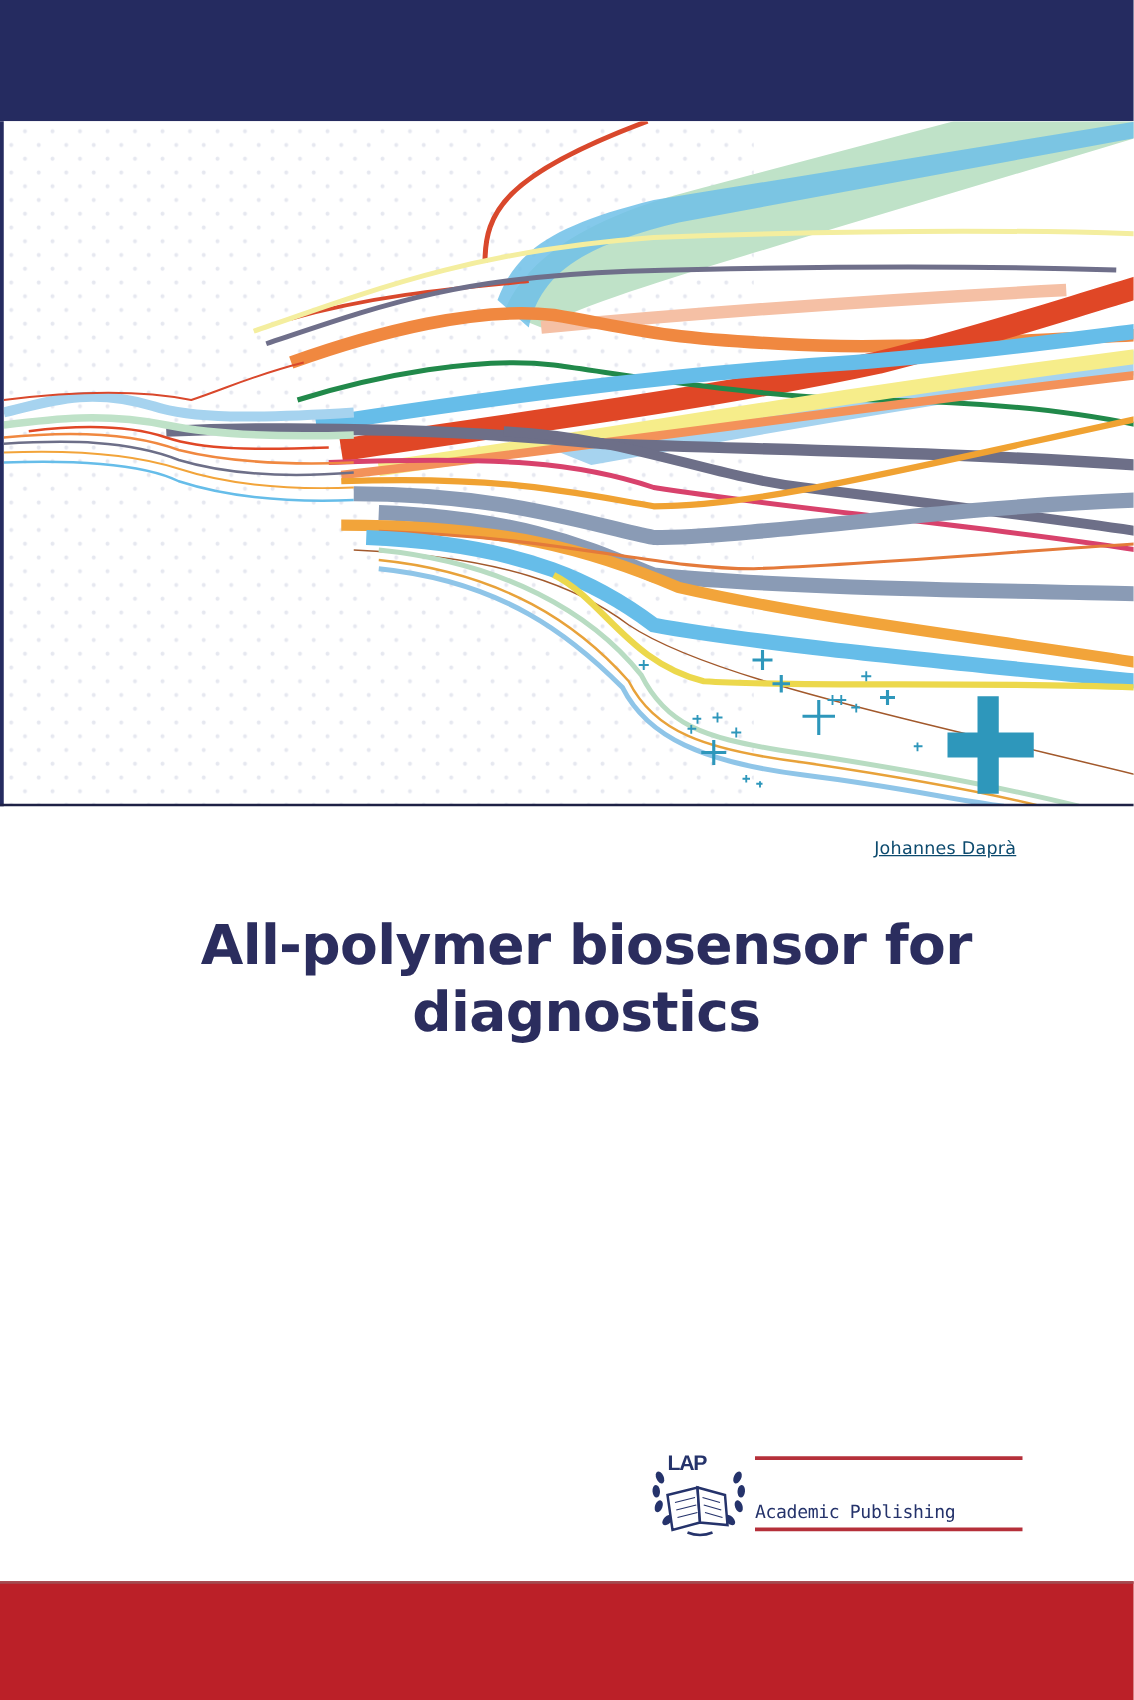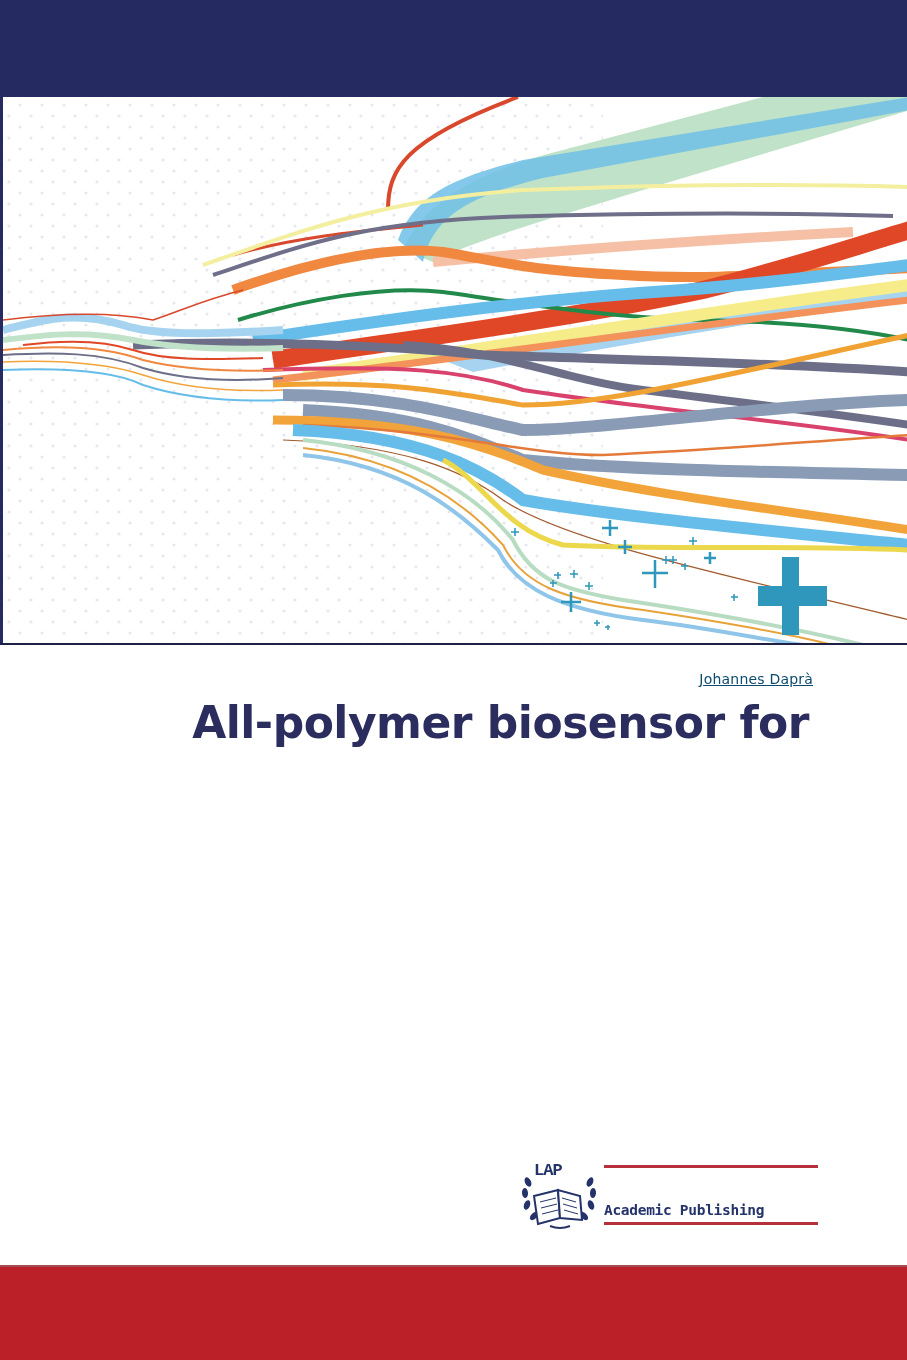--- a/index.html
+++ b/index.html
@@ -1,30 +1,30 @@
 <!DOCTYPE html>
 <html><head>
 <meta charset="utf-8">
 <style>
   html, body { margin: 0; padding: 0; }
   body { width: 907px; height: 1360px; background: #ffffff; position: relative; overflow: hidden; font-family: "DejaVu Sans", sans-serif; }
   .top-band { position: absolute; left: 0; top: 0; width: 907px; height: 97px; background: #252b60; }
   .art { position: absolute; left: 0; top: 97px; width: 907px; height: 548px; background: #ffffff; overflow: hidden; border-left: 3px solid #252b60; box-sizing: border-box; }
   .art-rule { position: absolute; left: 0; top: 643px; width: 907px; height: 2px; background: #1e2145; }
   .author { position: absolute; right: 94px; top: 671px; font-size: 14px; color: #0c4a6e; letter-spacing: 0.2px; text-decoration: underline; }
-  .title { position: absolute; right: 98px; top: 696px; width: 680px; text-align: right; font-family: "DejaVu Sans", sans-serif; font-weight: bold; font-size: 44px; line-height: 54px; color: #2b2d5e; letter-spacing: -0.5px; }
+  .title { position: absolute; right: 98px; top: 730px; width: 680px; text-align: center; font-family: "DejaVu Sans", sans-serif; font-weight: bold; font-size: 44px; line-height: 54px; color: #2b2d5e; letter-spacing: -0.5px; }
   .title span { display: block; }
   .logo { position: absolute; left: 520px; top: 1160px; width: 300px; height: 72px; }
   .logo-mark { position: absolute; left: 0; top: 0; width: 80px; height: 72px; }
-  .logo-lap { position: absolute; left: 14px; top: 1px; font-family: Liberation Mono, monospace; font-weight: bold; font-size: 17px; color: #25336b; letter-spacing: -1px; }
+  .logo-lap { position: absolute; left: 14px; top: 1px; font-family: Liberation Sans, sans-serif; font-weight: bold; font-size: 17px; color: #25336b; letter-spacing: -1px; }
   .logo-rule { position: absolute; left: 84px; width: 214px; height: 3px; background: #b5303a; }
   .logo-rule.top { top: 5px; }
   .logo-rule.bot { top: 62px; }
   .logo-name { position: absolute; left: 84px; top: 10px; width: 216px; font-family: "DejaVu Serif", serif; font-weight: bold; font-size: 31px; line-height: 32px; color: #25336b; letter-spacing: 3px; }
-  .logo-sub { position: absolute; left: 84px; top: 42px; width: 216px; font-family: "DejaVu Sans Mono", monospace; font-weight: bold; font-size: 14.5px; line-height: 16px; color: #25336b; letter-spacing: -0.3px; }
+  .logo-sub { position: absolute; left: 84px; top: 42px; width: 216px; font-family: "DejaVu Sans Mono", monospace; font-weight: normal; font-size: 14.5px; line-height: 16px; color: #25336b; letter-spacing: -0.3px; }
   .bottom-band { position: absolute; left: 0; top: 1265px; width: 907px; height: 95px; background: #bb2028; border-top: 2px solid #a24b50; }
 </style>
 </head>
 <body>
 
 <div class="top-band"></div>
 
 <div class="art">
   <svg width="907" height="548" viewBox="0 97 907 548" xmlns="http://www.w3.org/2000/svg">
     <defs>
@@ -119,20 +119,21 @@
       <path d="M605 625 v5 M602 627 h5"></path>
     </g>
   </svg>
 </div>
 <div class="art-rule"></div>
 
 <div class="author">Johannes Daprà</div>
 
 <div class="title">
   <span>All-polymer biosensor for</span>
+  <span>diagnostics</span>
 </div>
 
 <div class="logo">
   <div class="logo-mark">
     <svg width="80" height="72" viewBox="0 0 80 72" xmlns="http://www.w3.org/2000/svg">
       <g fill="#25336b">
         <ellipse cx="8" cy="22" rx="3" ry="5" transform="rotate(-25 8 22)"></ellipse>
         <ellipse cx="5" cy="33" rx="3" ry="5" transform="rotate(-5 5 33)"></ellipse>
         <ellipse cx="7" cy="45" rx="3" ry="5" transform="rotate(20 7 45)"></ellipse>
         <ellipse cx="14" cy="56" rx="3" ry="5" transform="rotate(45 14 56)"></ellipse>

